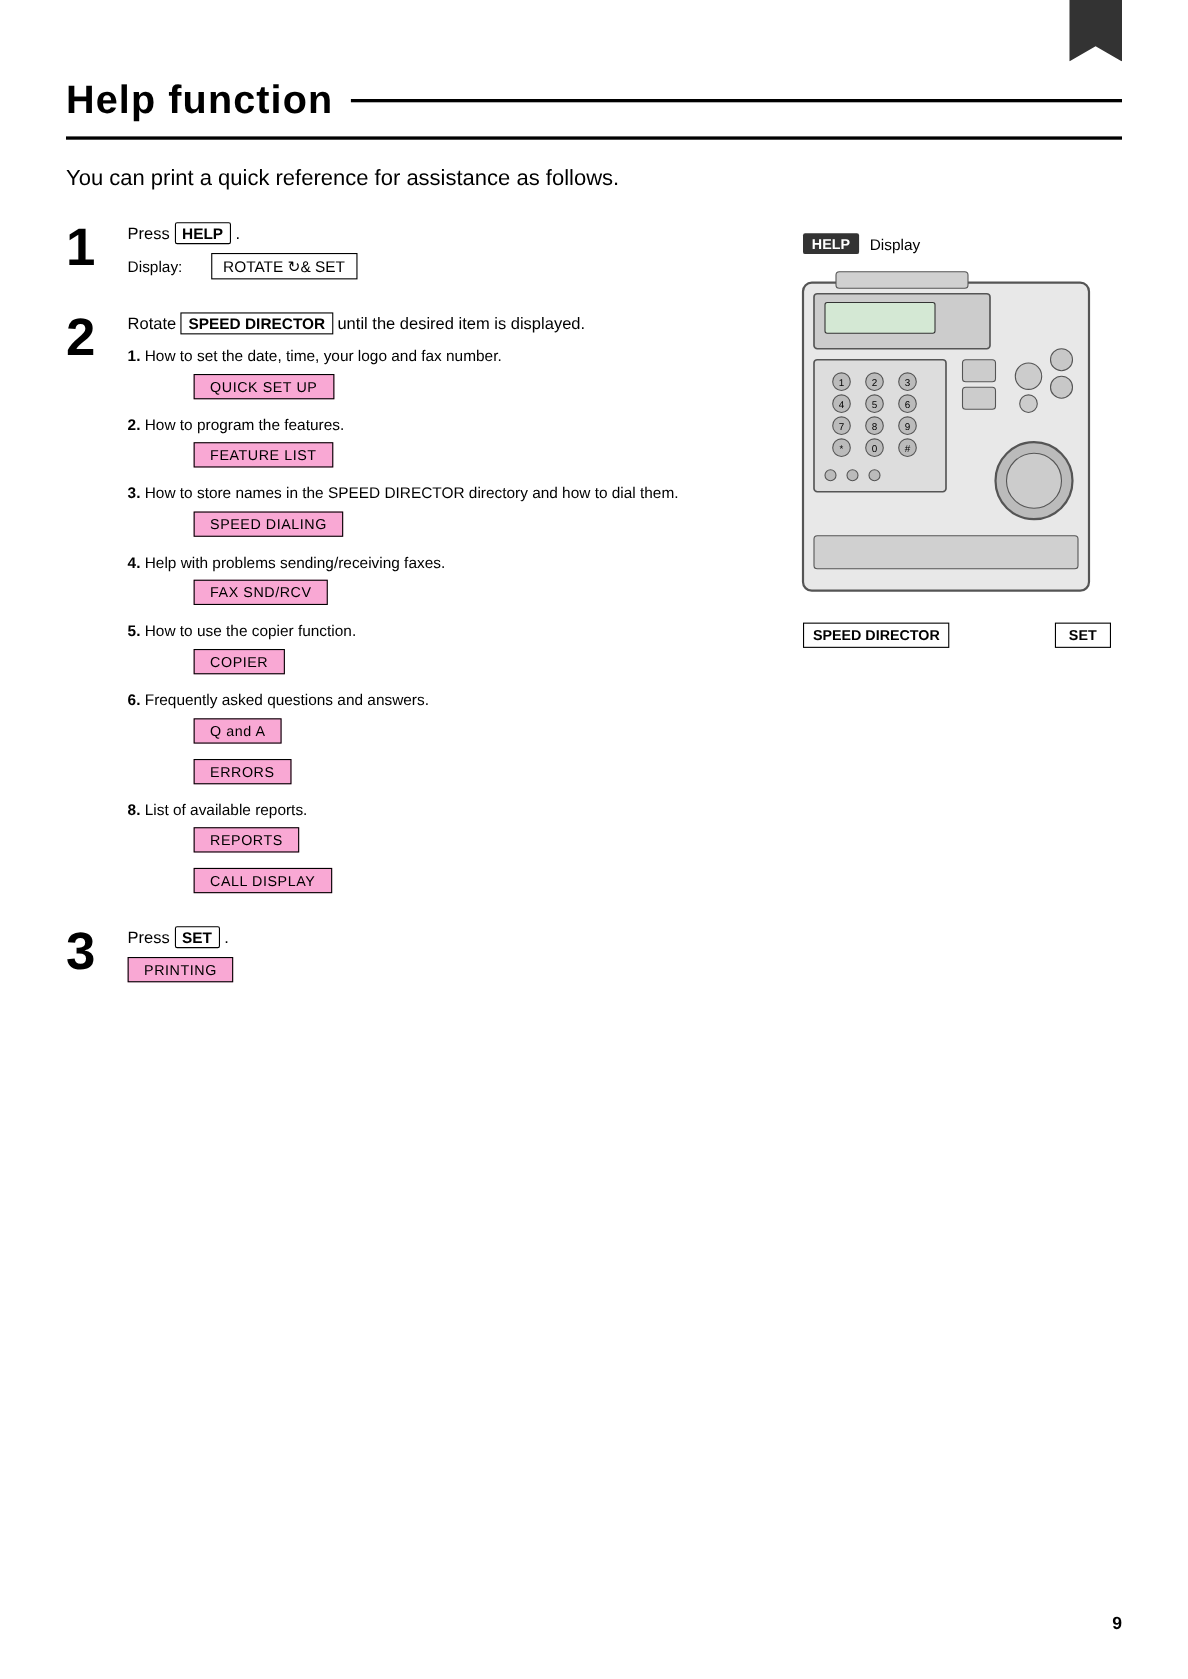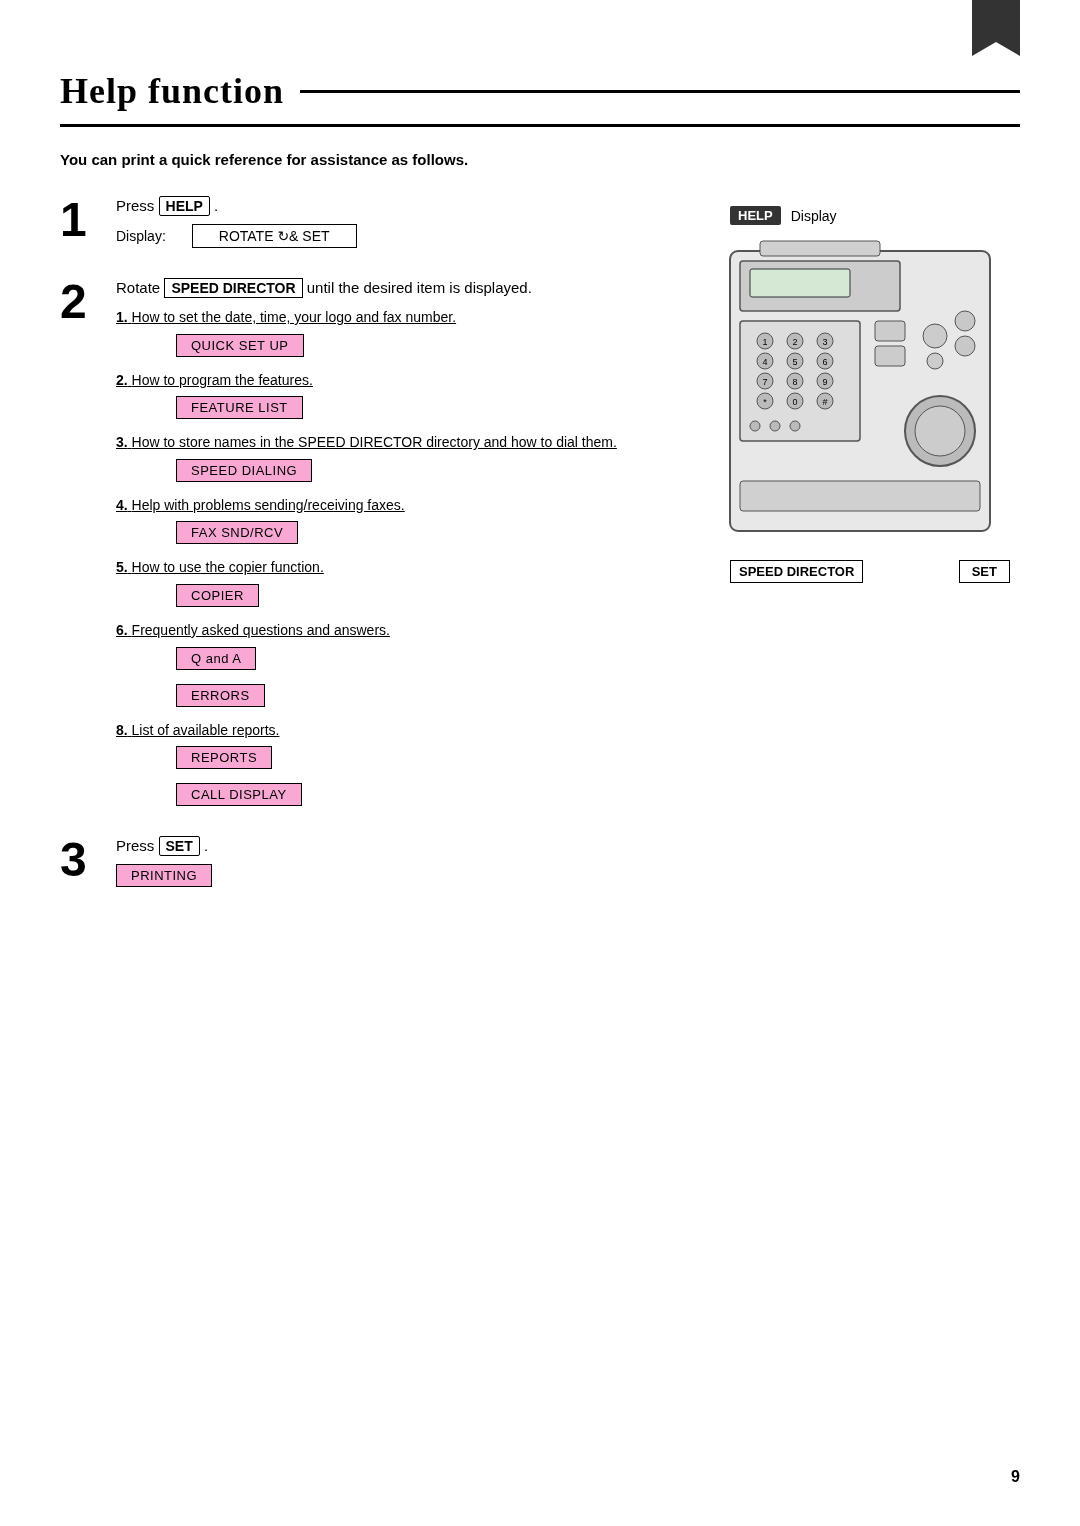--- a/index.html
+++ b/index.html
@@ -24,33 +24,31 @@
       background: #333;
       clip-path: polygon(0 0, 100% 0, 100% 100%, 50% 75%, 0 100%);
     }
 
     
     .title-section {
       border-bottom: 3px solid #000;
       padding-bottom: 8px;
       margin-bottom: 24px;
       margin-top: 30px;
-      font-family: Liberation Serif, serif;
     }
     .page-title {
       font-size: 36px;
       font-weight: bold;
       letter-spacing: 1px;
     }
 
     
     .intro {
       margin-bottom: 28px;
-      font-size: 15px;
-      font-weight: bold;
+      font-size: 20px;
     }
 
     
     .main-layout {
       display: flex;
       gap: 40px;
     }
 
     .left-column {
       flex: 1;
@@ -94,21 +92,21 @@
       display: flex;
       align-items: center;
       gap: 26px;
       margin-bottom: 14px;
     }
     .display-label {
       font-size: 14px;
     }
     .display-box {
       border: 1.5px solid #000;
-      padding: 3px 26px;
+      padding: 3px 10px;
       font-size: 14px;
       background: #fff;
     }
 
     
     .rotate-line {
       font-size: 15px;
       margin-bottom: 10px;
     }
     .speed-director-box {
@@ -118,21 +116,20 @@
       font-weight: bold;
       font-size: 14px;
     }
 
     
     .item-list {
       margin-top: 10px;
     }
     .item {
       margin-bottom: 10px;
-      text-decoration: underline;
     }
     .item-text {
       font-size: 14px;
       margin-bottom: 6px;
       line-height: 1.4;
     }
     .item-number {
       font-weight: bold;
     }
 

